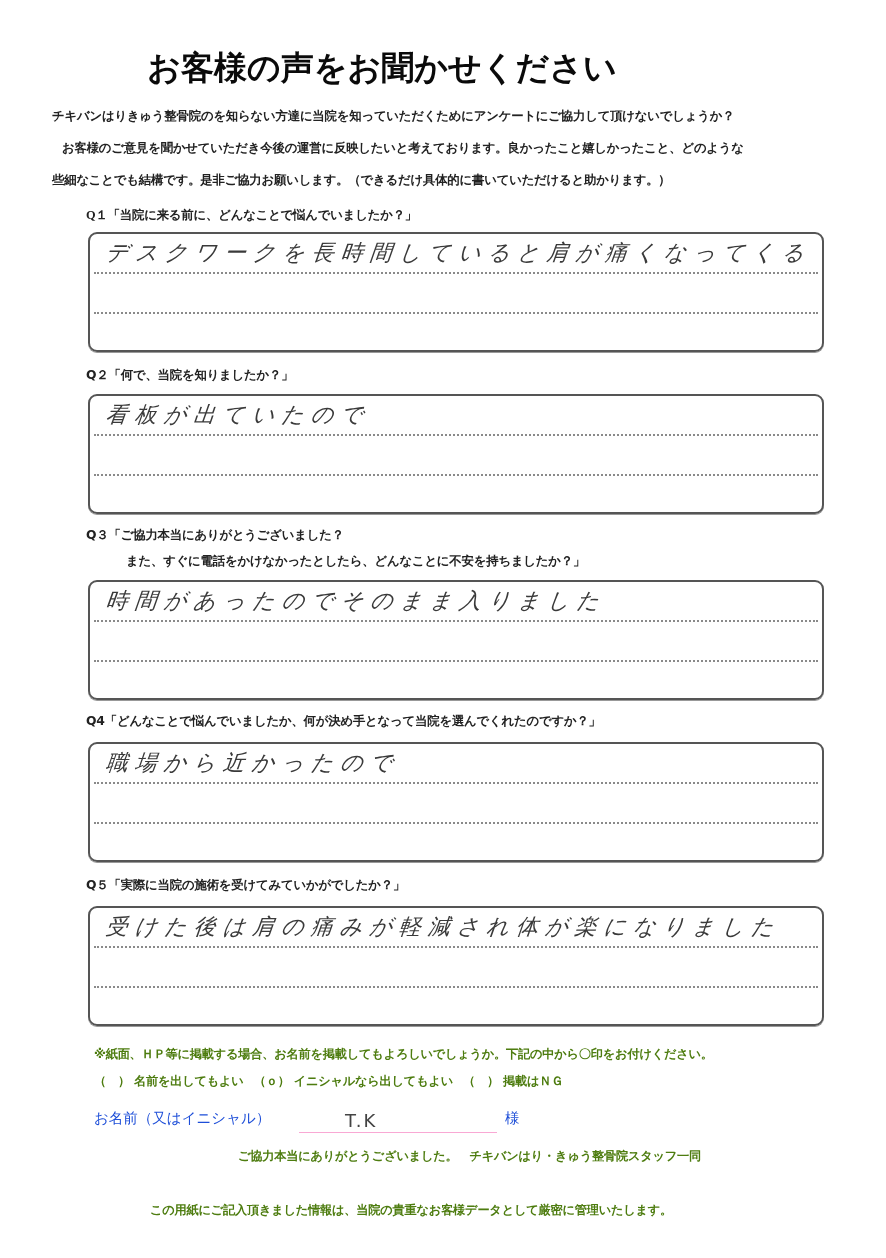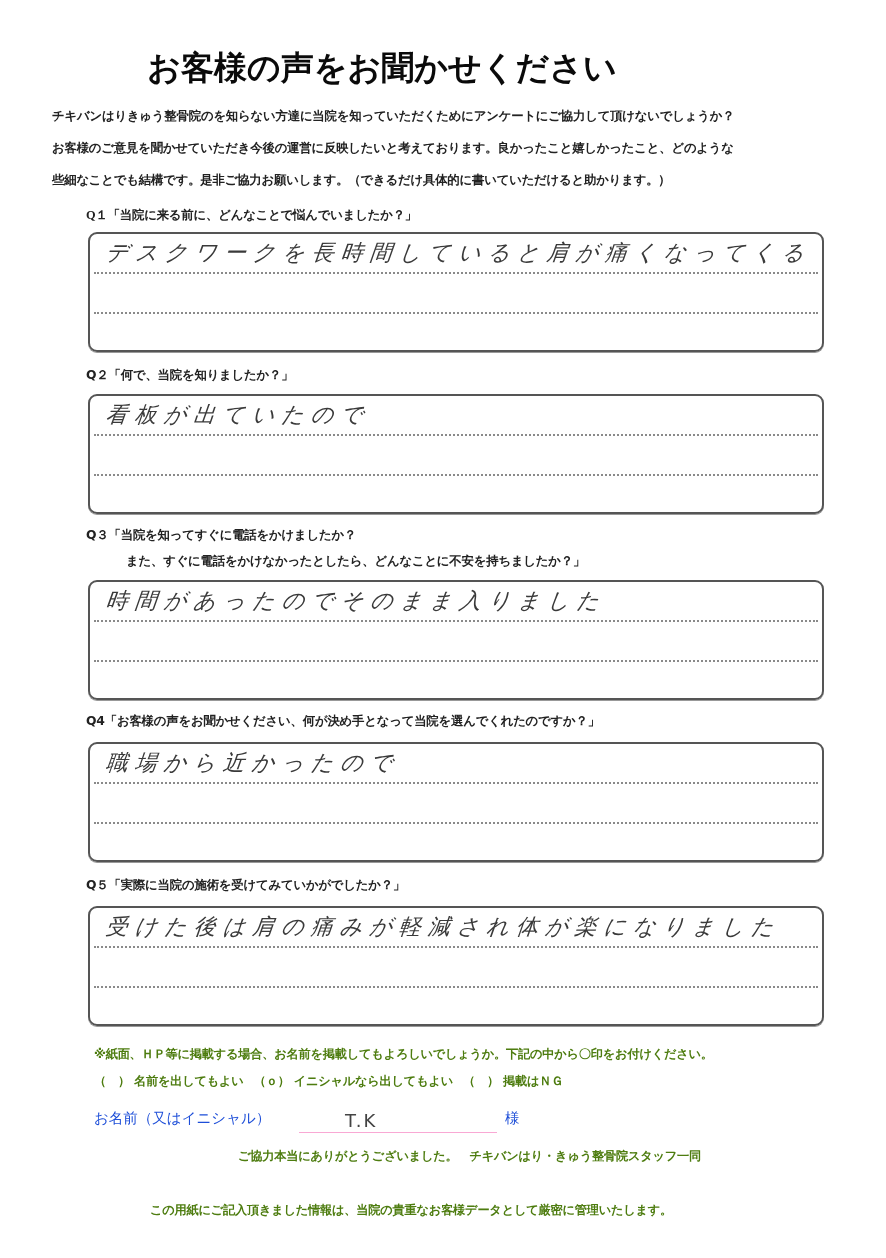--- a/index.html
+++ b/index.html
@@ -54,46 +54,46 @@
     .paren-mark { display: inline-block; }
   </style>
 </head>
 <body>
 
 <div>
 
   <div class="abs title">お客様の声をお聞かせください</div>
 
   <div class="abs intro" style="top:108px;">チキバンはりきゅう整骨院のを知らない方達に当院を知っていただくためにアンケートにご協力して頂けないでしょうか？</div>
-  <div class="abs intro" style="top:140px;">お客様のご意見を聞かせていただき今後の運営に反映したいと考えております。良かったこと嬉しかったこと、どのような</div>
+  <div class="abs intro" style="top:140px;margin-left:10px;">お客様のご意見を聞かせていただき今後の運営に反映したいと考えております。良かったこと嬉しかったこと、どのような</div>
   <div class="abs intro" style="top:172px;">些細なことでも結構です。是非ご協力お願いします。（できるだけ具体的に書いていただけると助かります。）</div>
 
   <div class="abs q-label" style="left:86px; top:207px;font-family:Liberation Serif, serif;">Q１「当院に来る前に、どんなことで悩んでいましたか？」</div>
   <div class="abs answer-box" style="top:232px;">
     <div class="dotline l1"></div>
     <div class="dotline l2"></div>
     <div class="handwriting">デスクワークを長時間していると肩が痛くなってくる</div>
   </div>
 
   <div class="abs q-label" style="left:86px; top:367px;">Q２「何で、当院を知りましたか？」</div>
   <div class="abs answer-box" style="top:394px;">
     <div class="dotline l1"></div>
     <div class="dotline l2"></div>
     <div class="handwriting">看板が出ていたので</div>
   </div>
 
-  <div class="abs q-label" style="left:86px; top:527px;">Q３「当院を知ってすぐに電話をかけましたか？</div>
+  <div class="abs q-label" style="left:86px; top:527px;">Q３「ご協力本当にありがとうございました？</div>
   <div class="abs q-label" style="left:126px; top:553px;">また、すぐに電話をかけなかったとしたら、どんなことに不安を持ちましたか？」</div>
   <div class="abs answer-box" style="top:580px;">
     <div class="dotline l1"></div>
     <div class="dotline l2"></div>
     <div class="handwriting">時間があったのでそのまま入りました</div>
   </div>
 
-  <div class="abs q-label" style="left:86px; top:713px;">Q4「お客様の声をお聞かせください、何が決め手となって当院を選んでくれたのですか？」</div>
+  <div class="abs q-label" style="left:86px; top:713px;">Q4「どんなことで悩んでいましたか、何が決め手となって当院を選んでくれたのですか？」</div>
   <div class="abs answer-box" style="top:742px;">
     <div class="dotline l1"></div>
     <div class="dotline l2"></div>
     <div class="handwriting">職場から近かったので</div>
   </div>
 
   <div class="abs q-label" style="left:86px; top:877px;">Q５「実際に当院の施術を受けてみていかがでしたか？」</div>
   <div class="abs answer-box" style="top:906px;">
     <div class="dotline l1"></div>
     <div class="dotline l2"></div>

